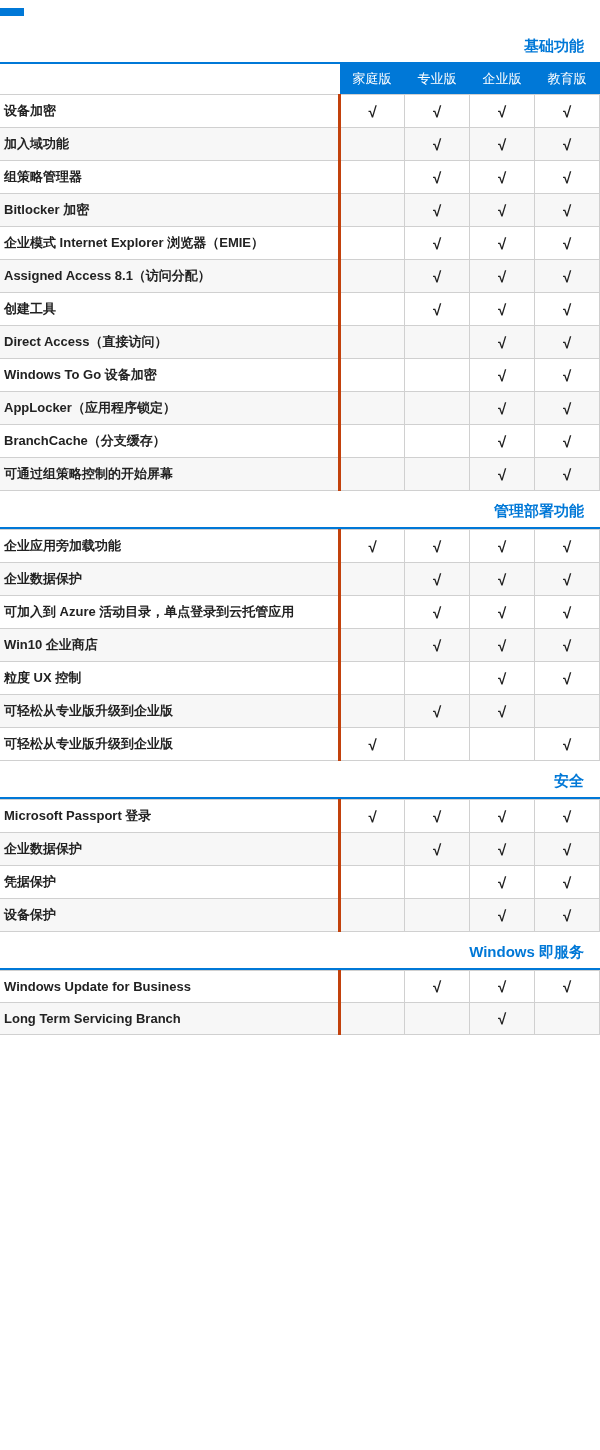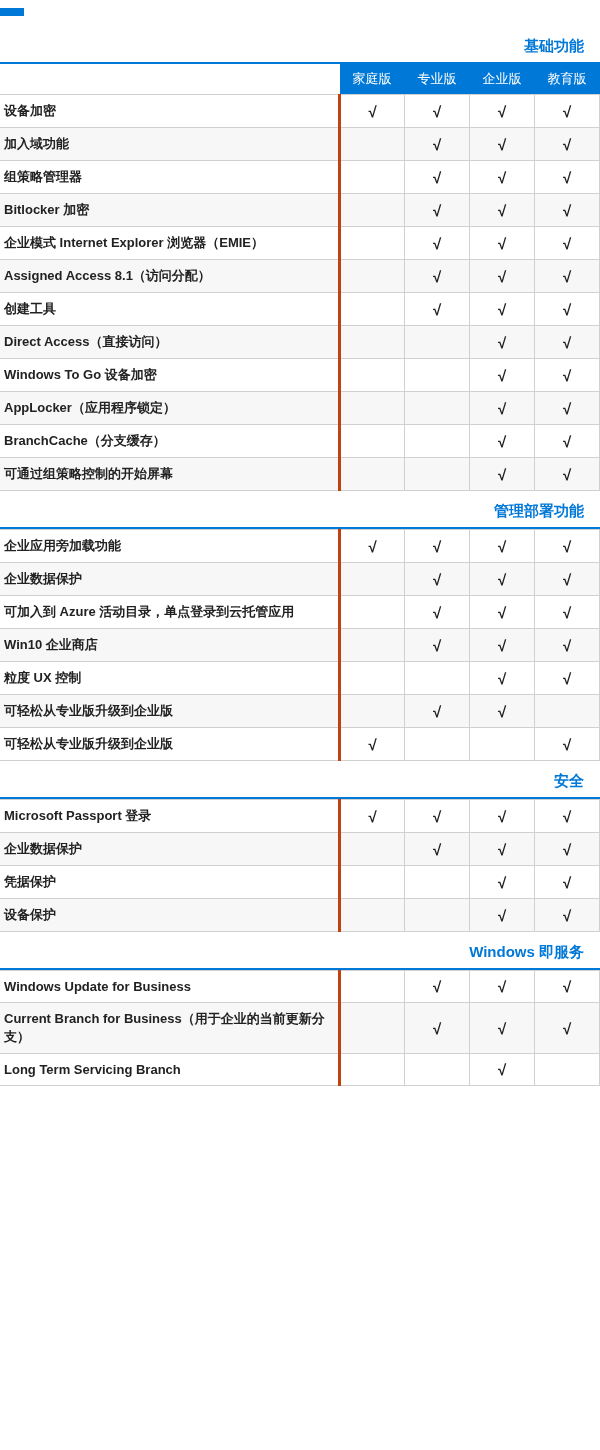--- a/index.html
+++ b/index.html
@@ -306,27 +306,20 @@
         <table class="feature-table">
           <tbody>
             <tr>
               <td class="feature-name">Windows Update for Business</td>
               <td class="check-cell"></td>
               <td class="check-cell">√</td>
               <td class="check-cell">√</td>
               <td class="check-cell">√</td>
             </tr>
             <tr>
-              <td class="feature-name">Current Branch for Business（用于企业的当前更新分支）</td>
-              <td class="check-cell"></td>
-              <td class="check-cell">√</td>
-              <td class="check-cell">√</td>
-              <td class="check-cell">√</td>
-            </tr>
-            <tr>
               <td class="feature-name">Long Term Servicing Branch</td>
               <td class="check-cell"></td>
               <td class="check-cell"></td>
               <td class="check-cell">√</td>
               <td class="check-cell"></td>
             </tr>
           </tbody>
         </table>
       </div>
     </div>

